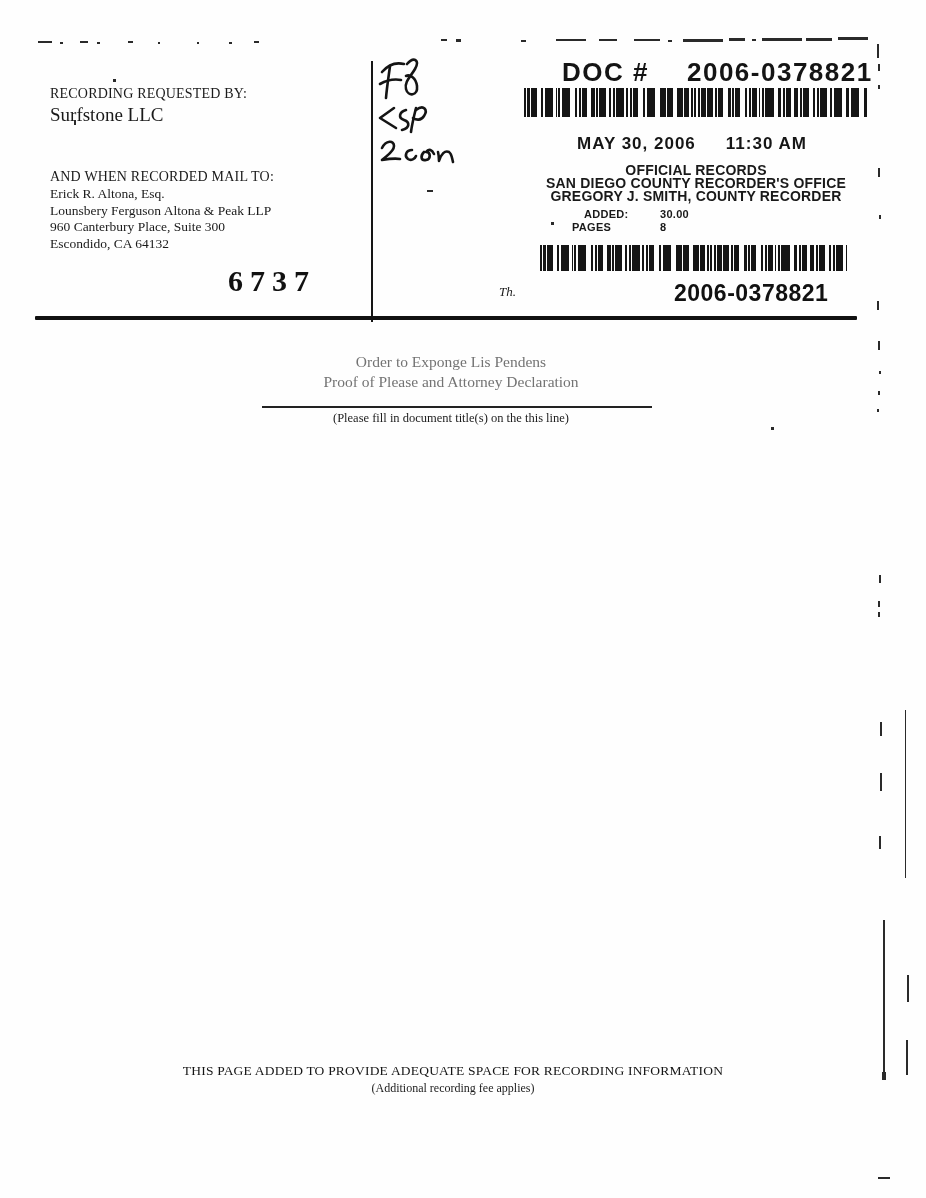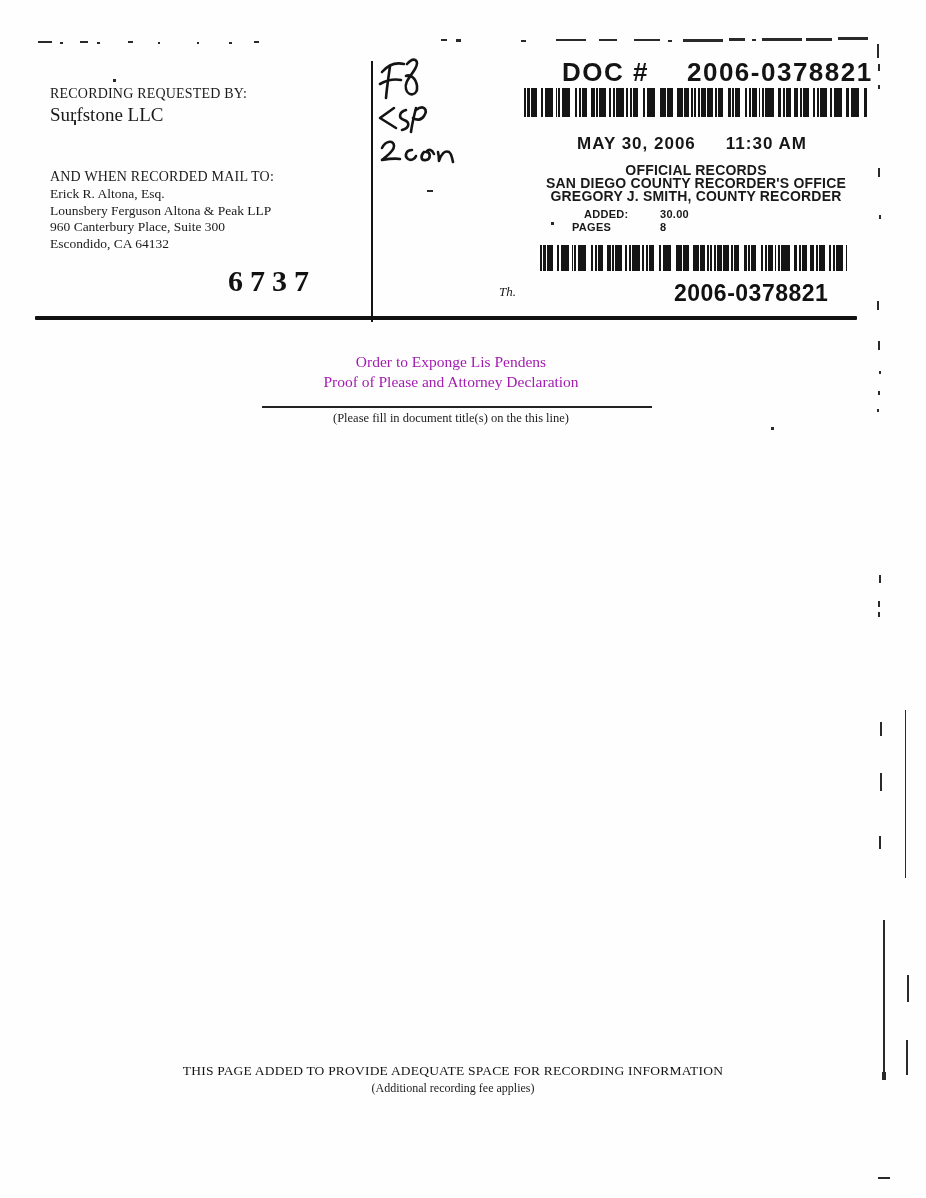--- a/index.html
+++ b/index.html
@@ -44,21 +44,21 @@
     background-image:
       repeating-linear-gradient(90deg,#151515 0 2px,transparent 2px 4px,#151515 4px 6px,transparent 6px 7px,#151515 7px 12px,transparent 12px 17px),
       repeating-linear-gradient(90deg,transparent 0 3px,#151515 3px 4px,transparent 4px 9px,#151515 9px 13px,transparent 13px 22px,#151515 22px 24px,transparent 24px 29px);
   }
   .th-note{font-size:13px;font-style:italic;}
   .doc-bottom{
     font-family:"Liberation Sans", sans-serif;font-weight:bold;font-size:23px;
     letter-spacing:.5px;color:#111;white-space:nowrap;
   }
   
-  .title-block{width:400px;text-align:center;font-size:15.5px;line-height:20px;color:#a21caf;}
+  .title-block{width:400px;text-align:center;font-size:15.5px;line-height:20px;color:#737373;}
   .title-block span{display:block;}
   .title-rule{background:#222;}
   .instruction{width:400px;text-align:center;font-size:12.5px;color:#1c1c1c;}
   
   .footer-main{width:680px;text-align:center;font-size:13.5px;letter-spacing:.2px;color:#151515;white-space:nowrap;}
   .footer-sub{width:680px;text-align:center;font-size:12px;color:#1c1c1c;}
   
   .dash,.mark{position:absolute;background:#2a2a2a;}
   .handwriting path{stroke:#141414;stroke-width:2.6;fill:none;stroke-linecap:round;stroke-linejoin:round;}
 </style>

